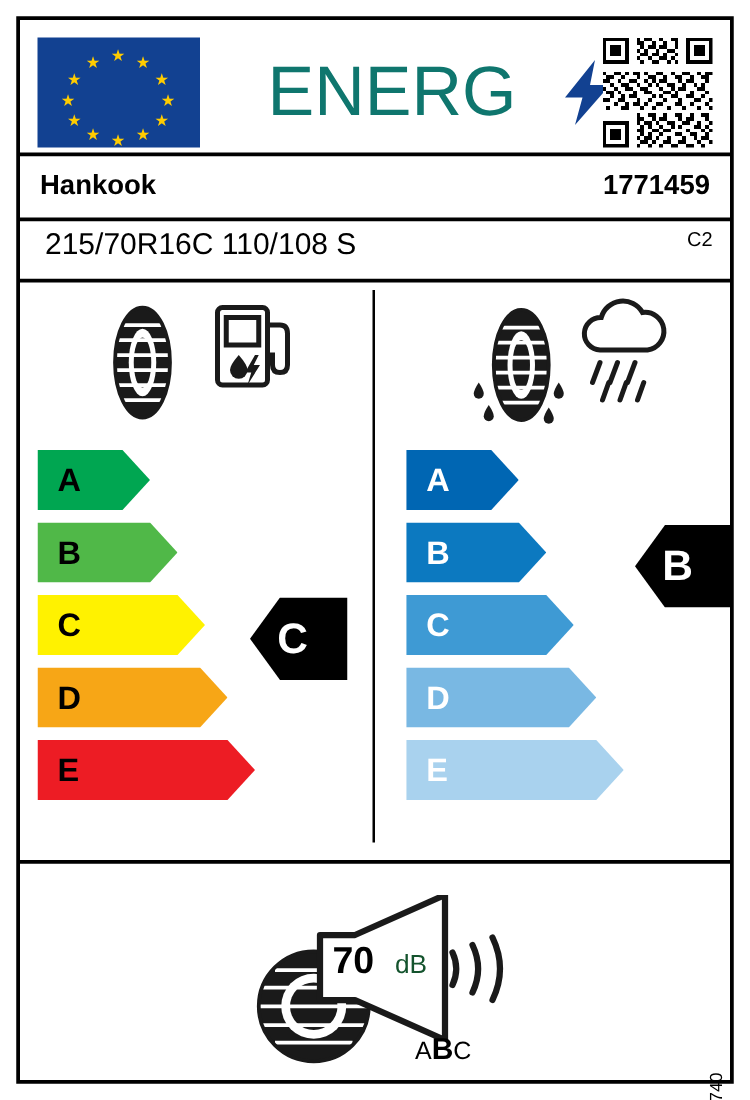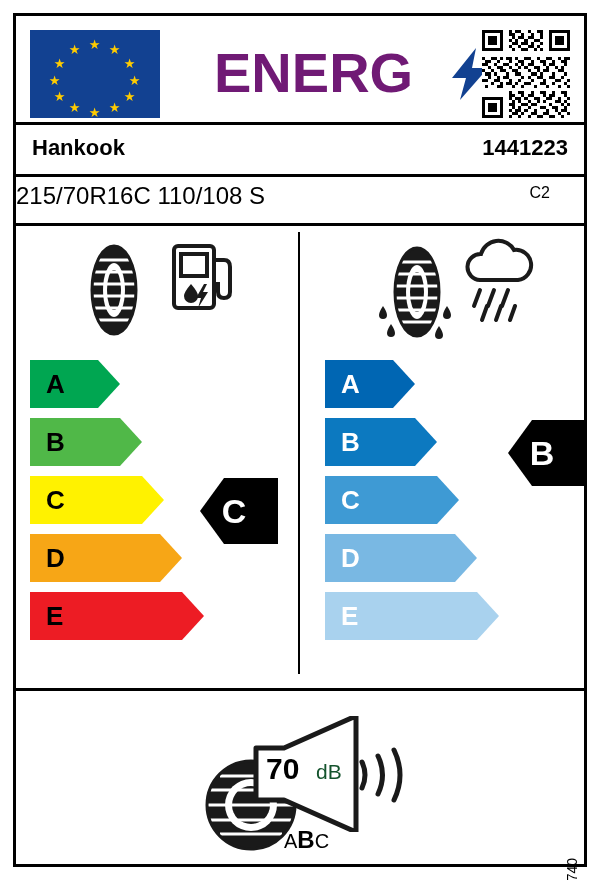--- a/index.html
+++ b/index.html
@@ -52,23 +52,23 @@
     font-size: 13px;
     line-height: 13px;
     width: 13px;
     text-align: center;
   }
   .energ-word {
     position: absolute;
     left: 198px;
     top: 26px;
     font-size: 56px;
-    font-weight: bold;
+    font-weight: normal;
     letter-spacing: 0px;
-    color: #701a75;
+    color: #0f766e;
     line-height: 62px;
   }
   .bolt {
     position: absolute;
     left: 436px;
     top: 32px;
     width: 36px;
     height: 52px;
   }
   .qr {
@@ -110,21 +110,21 @@
     position: absolute;
     right: 16px;
     top: 10px;
     font-size: 22px;
     font-weight: bold;
   }
 
   
   .size-row {
     position: absolute;
-    left: 0;
+    left: 20px;
     top: 178px;
     width: 568px;
     height: 44px;
   }
   .size-text {
     position: absolute;
     left: 16px;
     top: 4px;
     font-size: 24px;
   }
@@ -206,20 +206,21 @@
     color: #000;
   }
   .db-unit {
     position: absolute;
     font-size: 21px;
     color: #14532d;
   }
   .abc {
     position: absolute;
     font-size: 20px;
+    margin-left: 48px;
   }
   .abc .sel {
     font-weight: bold;
     font-size: 24px;
   }
   .year {
     position: absolute;
     right: 20px;
     bottom: 22px;
     font-size: 14px;
@@ -438,21 +439,21 @@
         <rect x="22" y="28" width="2" height="1"></rect>
           <rect x="26" y="28" width="1" height="1"></rect>
       </g>
     </svg>
   </div>
 
   <div class="hline" style="left:16px; top:122px; width:568px;"></div>
 
   <div class="brand-row">
     <div class="brand-name">Hankook</div>
-    <div class="brand-code">1441223</div>
+    <div class="brand-code">1771459</div>
   </div>
 
   <div class="hline" style="left:16px; top:174px; width:568px;"></div>
 
   <div class="size-row">
     <div class="size-text">215/70R16C 110/108 S</div>
     <div class="class-text">C2</div>
   </div>
 
   <div class="hline" style="left:16px; top:223px; width:568px;"></div>

